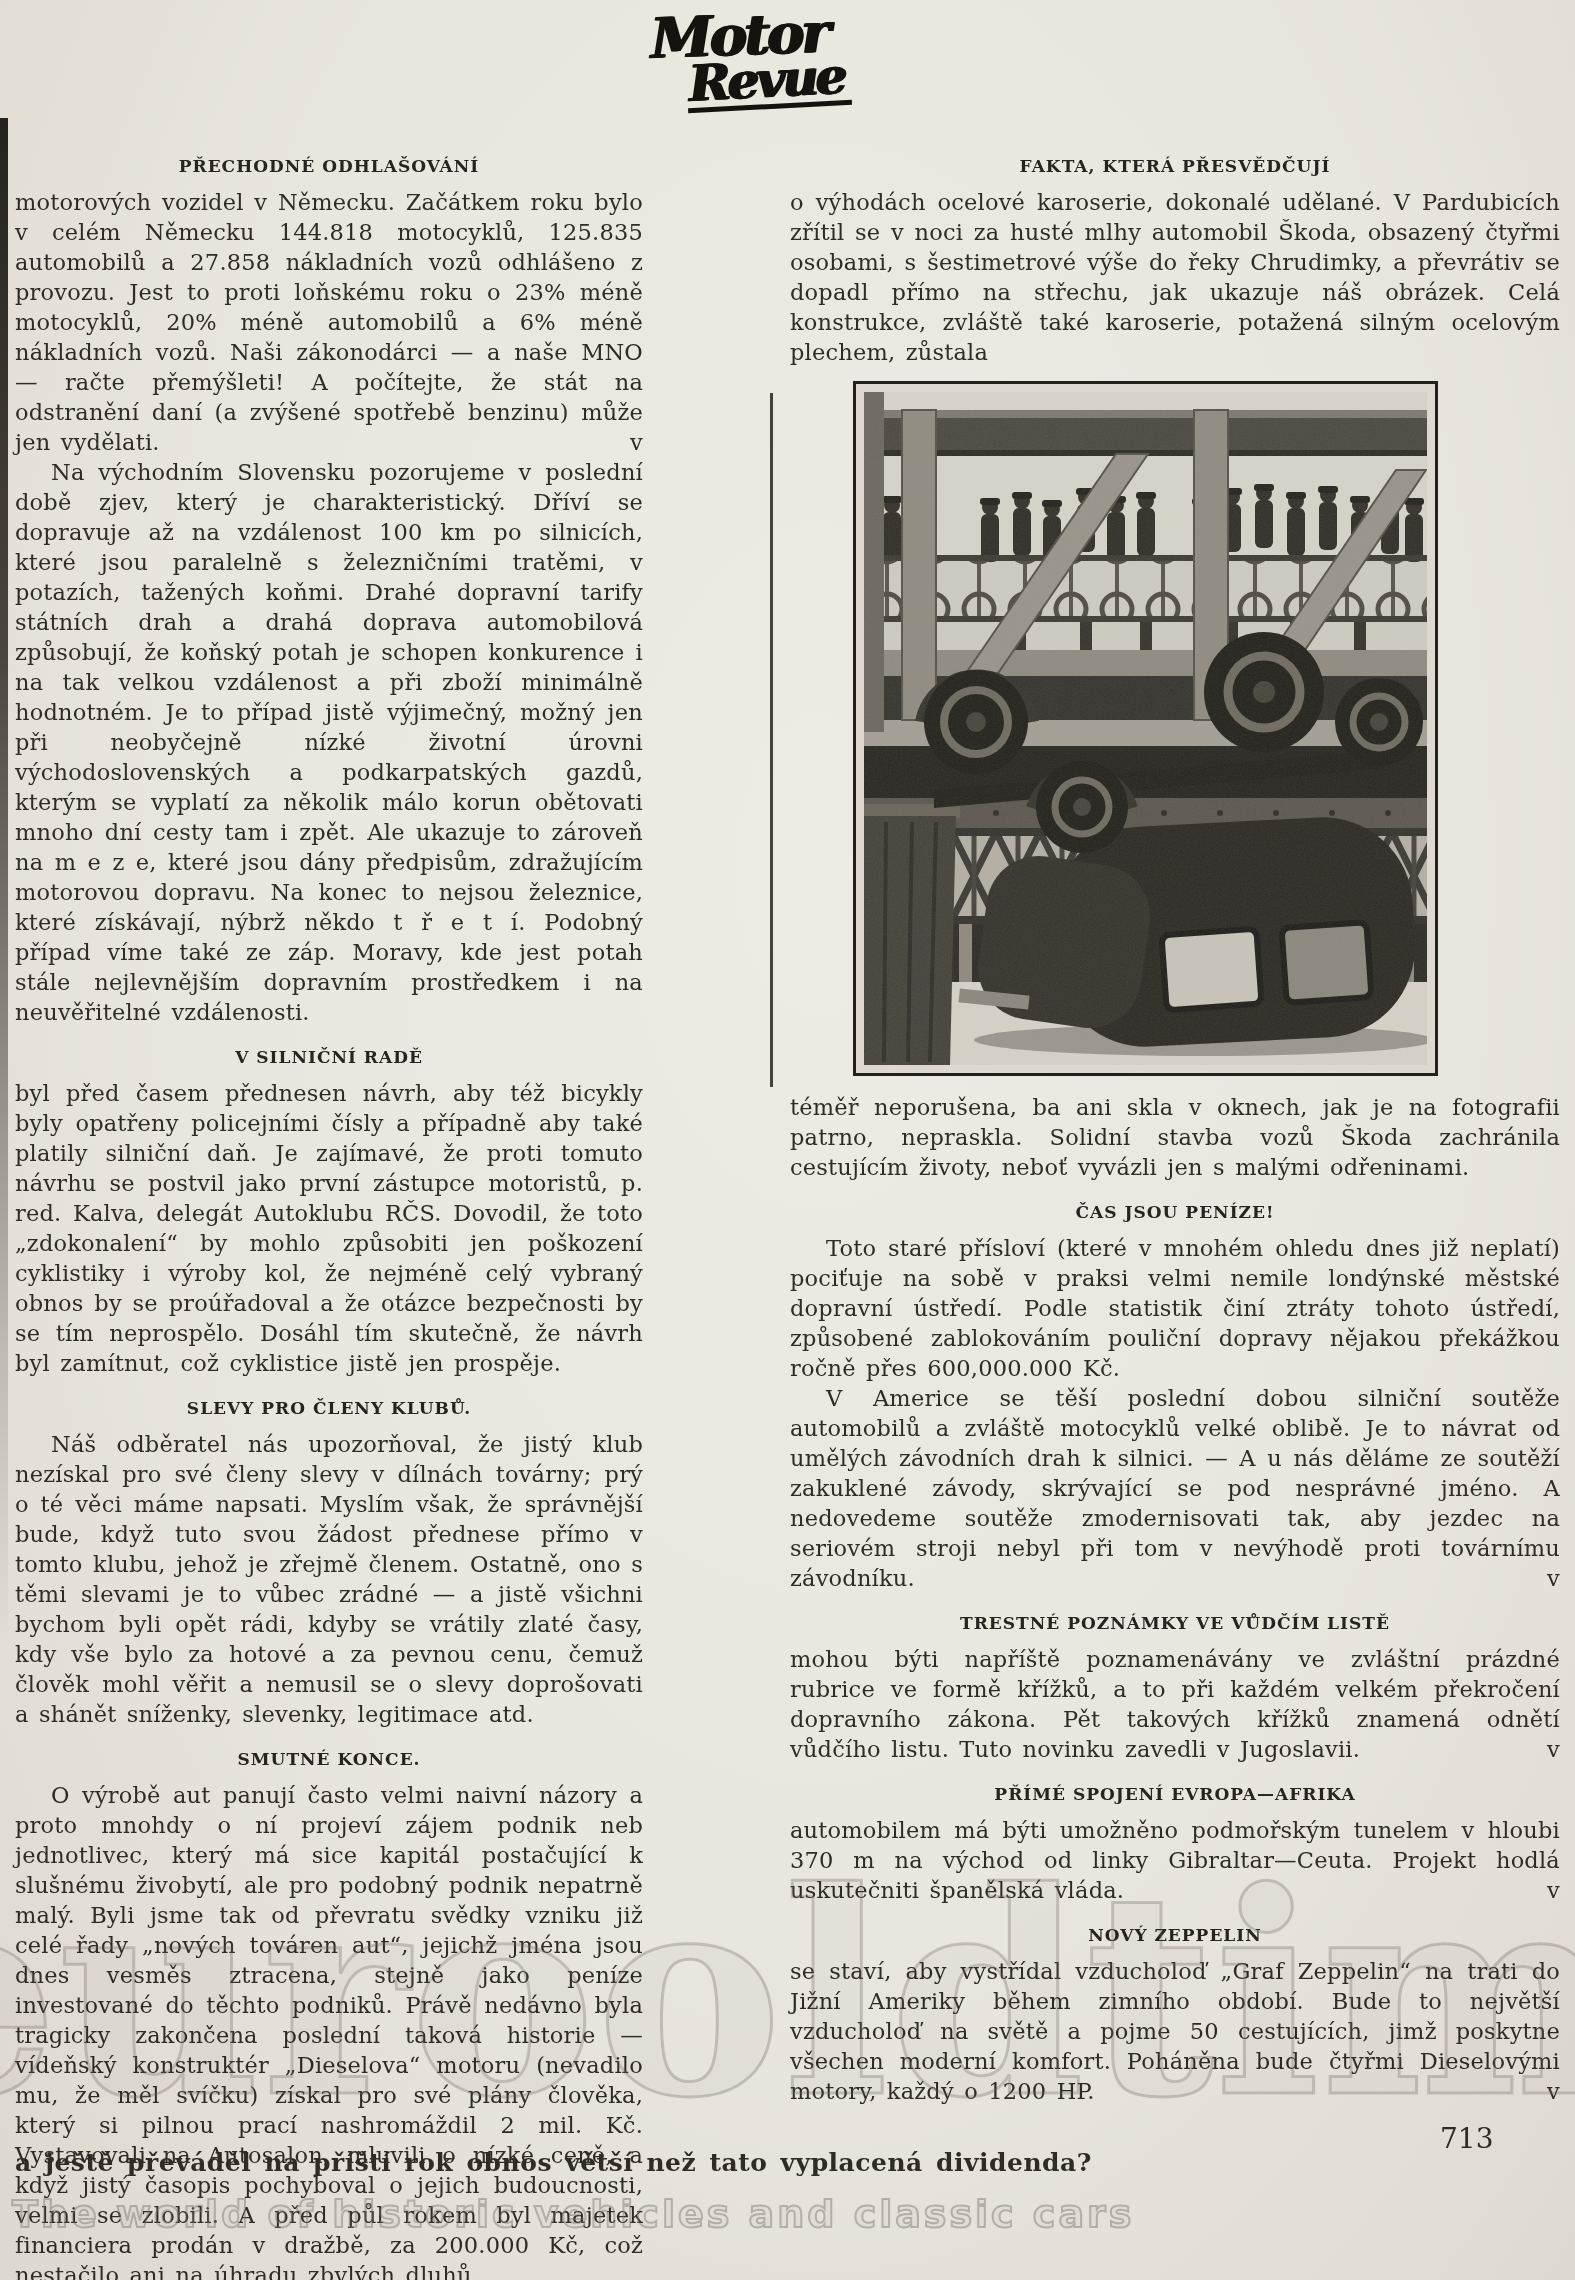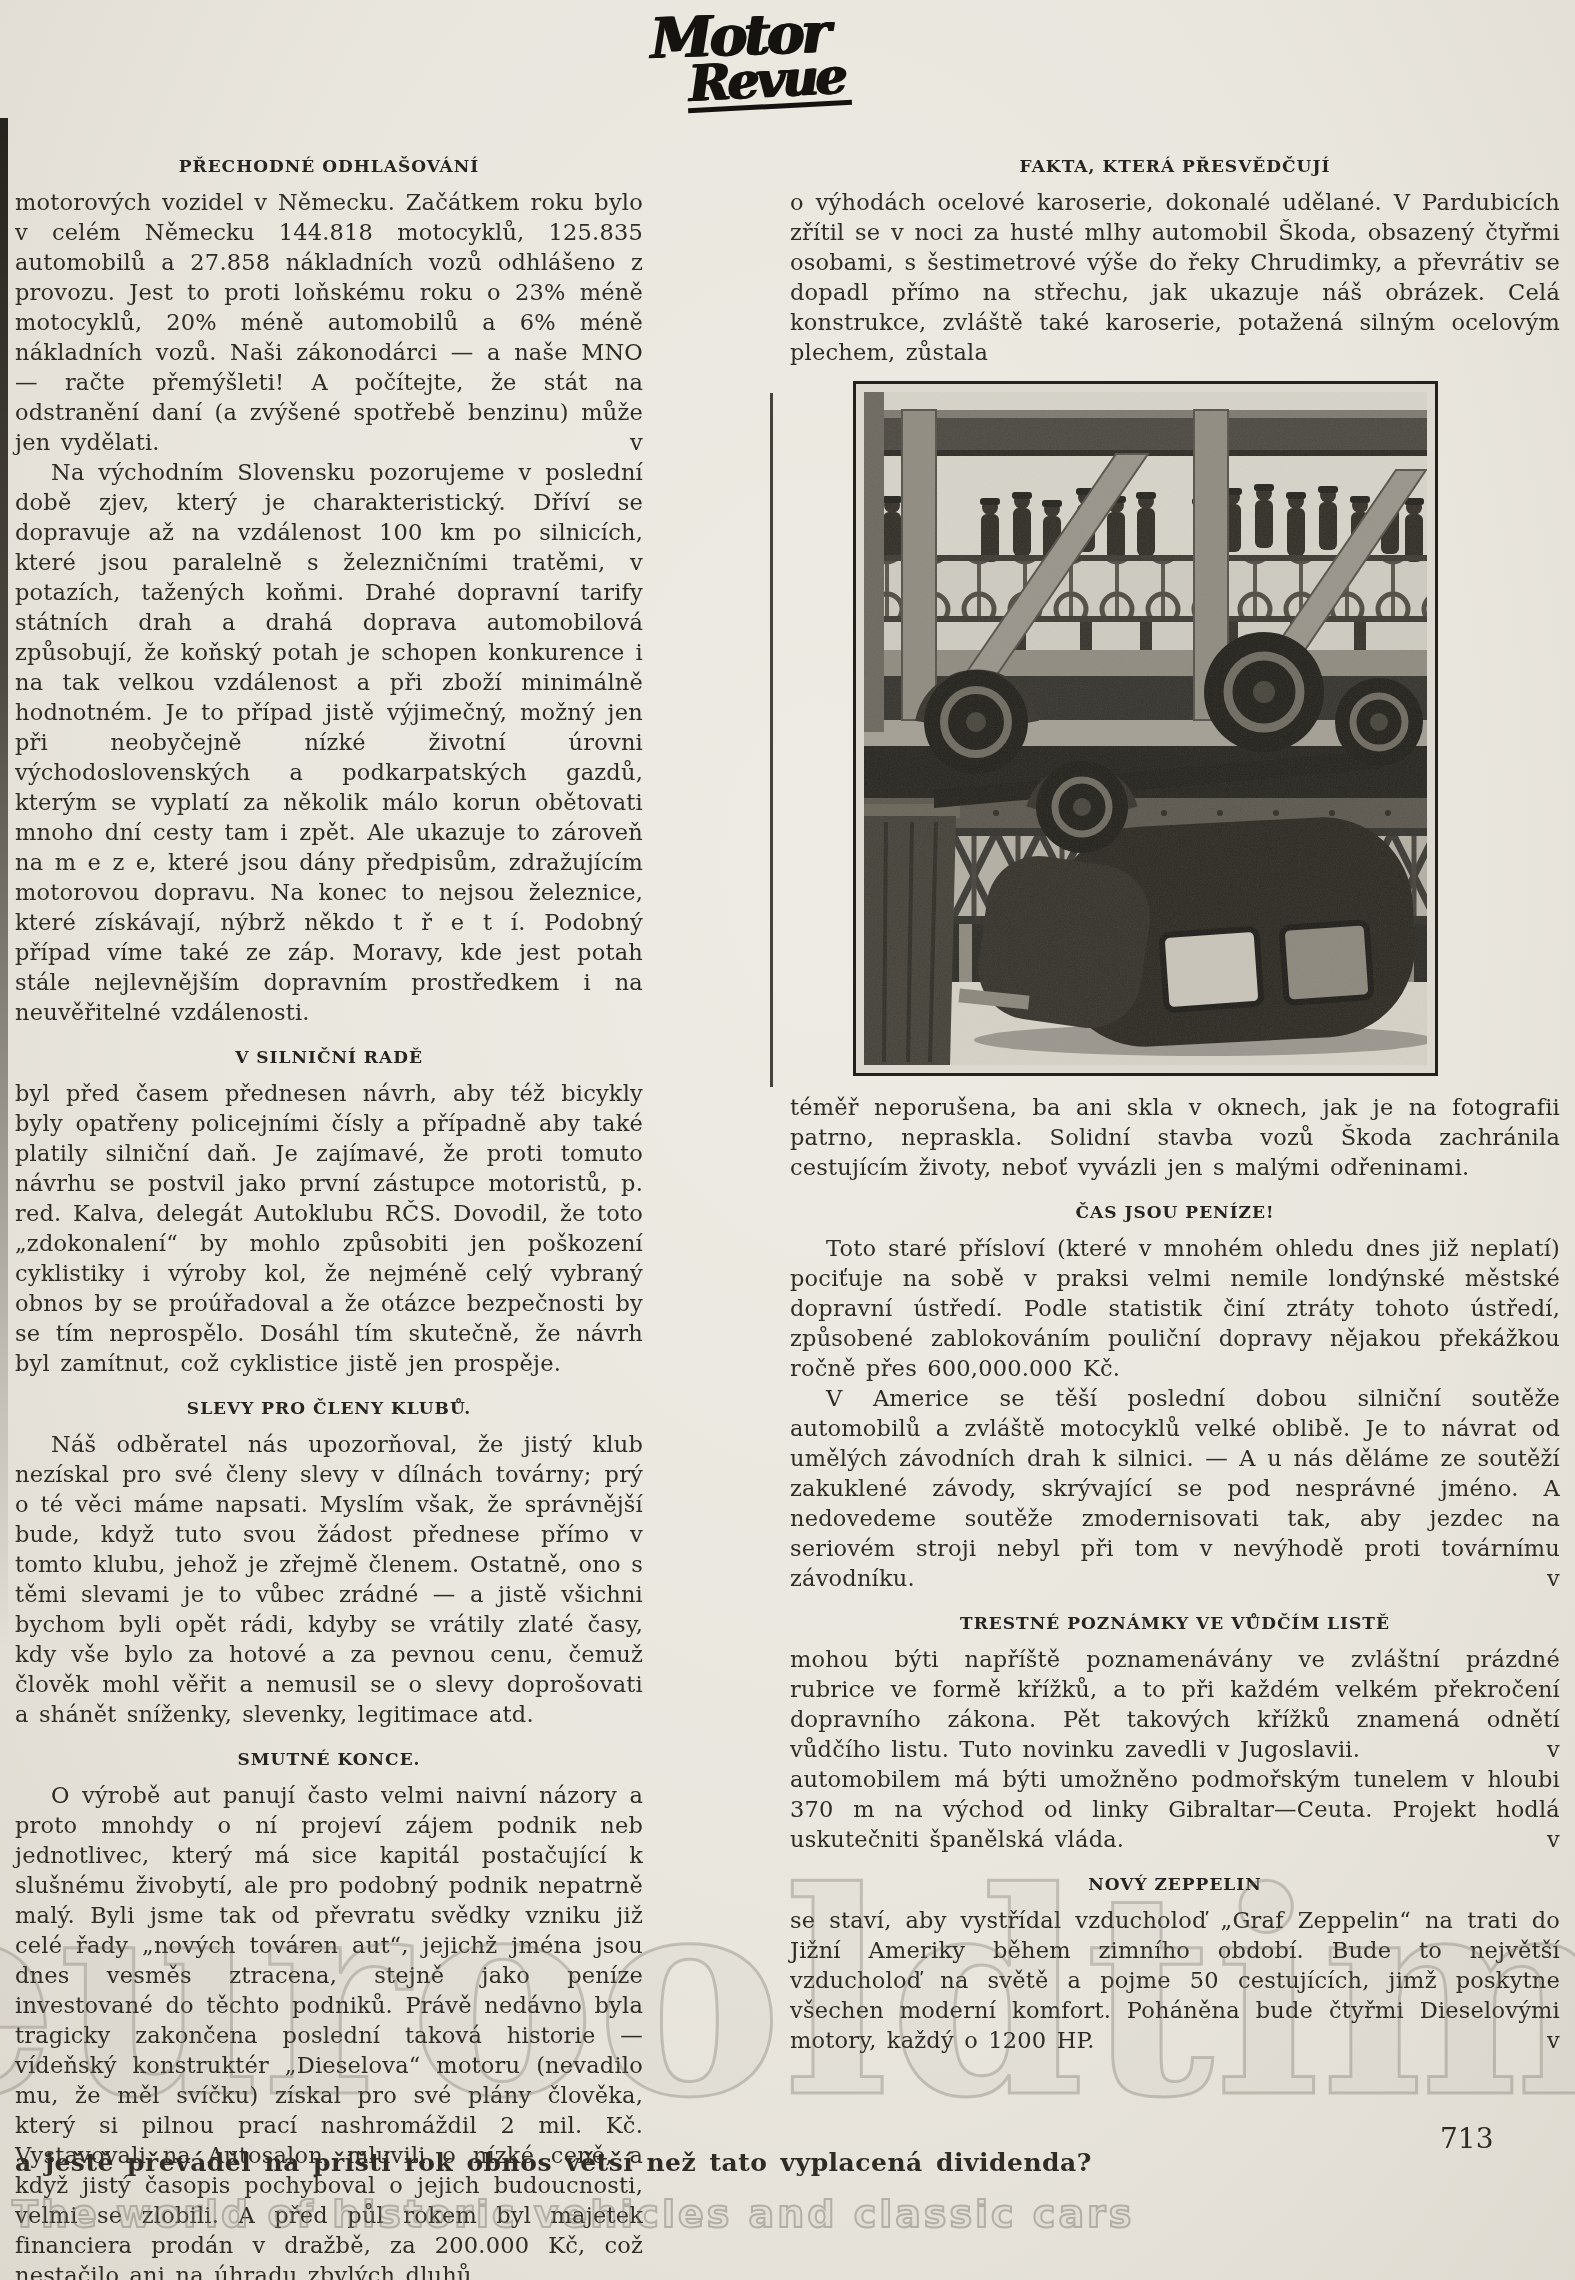--- a/index.html
+++ b/index.html
@@ -229,20 +229,21 @@
       <p class="indent"><span>Toto staré přísloví (které v mnohém ohledu dnes již neplatí) pociťuje na sobě v praksi velmi nemile londýnské městské dopravní ústředí. Podle statistik činí ztráty tohoto ústředí, způsobené zablokováním pouliční dopravy nějakou překážkou ročně přes 600,000.000 Kč.</span></p>
     </div>
     <div class="art">
       <p class="indent"><span>V Americe se těší poslední dobou silniční soutěže automobilů a zvláště motocyklů velké oblibě. Je to návrat od umělých závodních drah k silnici. — A u nás děláme ze soutěží zakuklené závody, skrývající se pod nesprávné jméno. A nedovedeme soutěže zmodernisovati tak, aby jezdec na seriovém stroji nebyl při tom v nevýhodě proti továrnímu závodníku.</span><span class="sig">v</span></p>
     </div>
     <div class="art">
       <h3>TRESTNÉ POZNÁMKY VE VŮDČÍM LISTĚ</h3>
       <p><span>mohou býti napříště poznamenávány ve zvláštní prázdné rubrice ve formě křížků, a to při každém velkém překročení dopravního zákona. Pět takových křížků znamená odnětí vůdčího listu. Tuto novinku zavedli v Jugoslavii.</span><span class="sig">v</span></p>
     </div>
     <div class="art">
+      <h3>PŘÍMÉ SPOJENÍ EVROPA—AFRIKA</h3>
       <p><span>automobilem má býti umožněno podmořským tunelem v hloubi 370 m na východ od linky Gibraltar—Ceuta. Projekt hodlá uskutečniti španělská vláda.</span><span class="sig">v</span></p>
     </div>
     <div class="art">
       <h3>NOVÝ ZEPPELIN</h3>
       <p><span>se staví, aby vystřídal vzducholoď „Graf Zeppelin“ na trati do Jižní Ameriky během zimního období. Bude to největší vzducholoď na světě a pojme 50 cestujících, jimž poskytne všechen moderní komfort. Poháněna bude čtyřmi Dieselovými motory, každý o 1200 HP.</span><span class="sig">v</span></p>
     </div>
   </div>
 
   <div class="wm-big">eurooldtimers.com</div>
   <div class="wm-tagline">The world of historic vehicles and classic cars</div>

